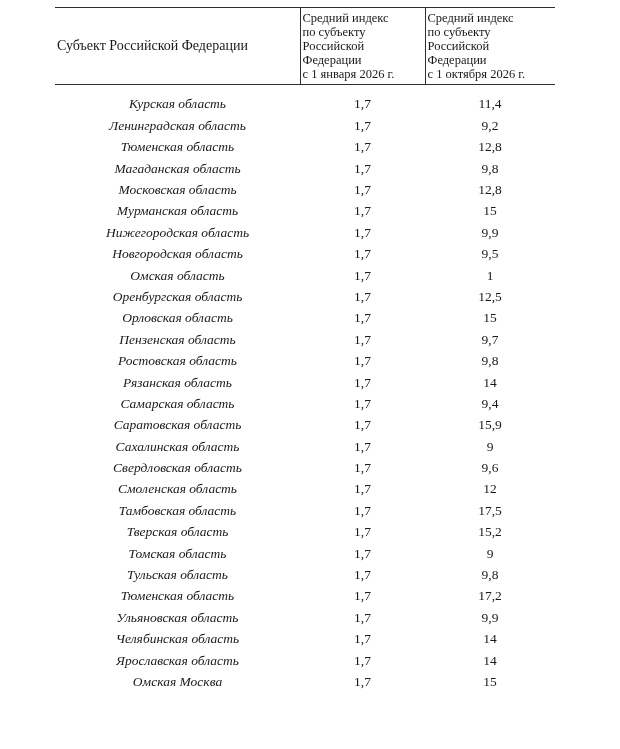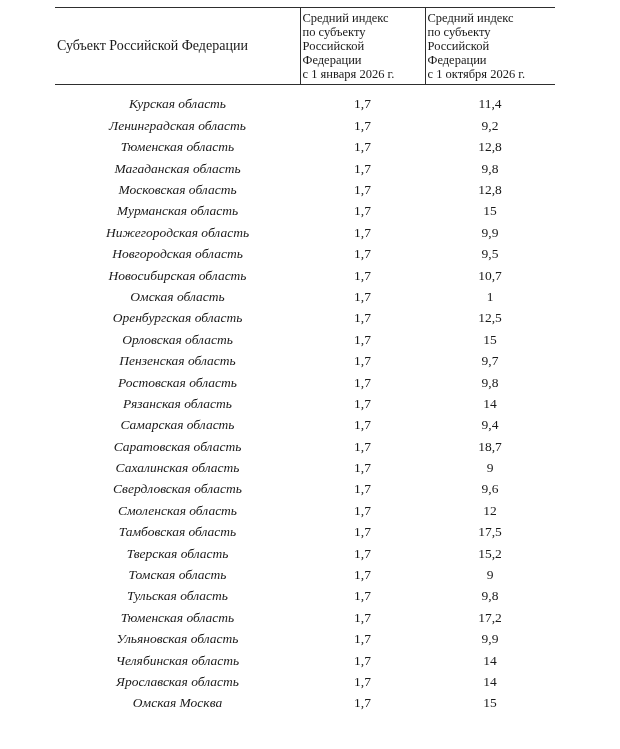--- a/index.html
+++ b/index.html
@@ -143,25 +143,20 @@
     <td class="val">1,7</td>
     <td class="val">9,9</td>
   </tr>
 
   <tr class="data-row">
     <td class="region">Новгородская область</td>
     <td class="val">1,7</td>
     <td class="val">9,5</td>
   </tr>
 
-  <tr class="data-row">
-    <td class="region">Новосибирская область</td>
-    <td class="val">1,7</td>
-    <td class="val">10,7</td>
-  </tr>
 
   <tr class="data-row">
     <td class="region">Омская область</td>
     <td class="val">1,7</td>
     <td class="val">1</td>
   </tr>
 
   <tr class="data-row">
     <td class="region">Оренбургская область</td>
     <td class="val">1,7</td>
@@ -195,21 +190,21 @@
 
   <tr class="data-row">
     <td class="region">Самарская область</td>
     <td class="val">1,7</td>
     <td class="val">9,4</td>
   </tr>
 
   <tr class="data-row">
     <td class="region">Саратовская область</td>
     <td class="val">1,7</td>
-    <td class="val">18,7</td>
+    <td class="val">15,9</td>
   </tr>
 
   <tr class="data-row">
     <td class="region">Сахалинская область</td>
     <td class="val">1,7</td>
     <td class="val">9</td>
   </tr>
 
   <tr class="data-row">
     <td class="region">Свердловская область</td>

